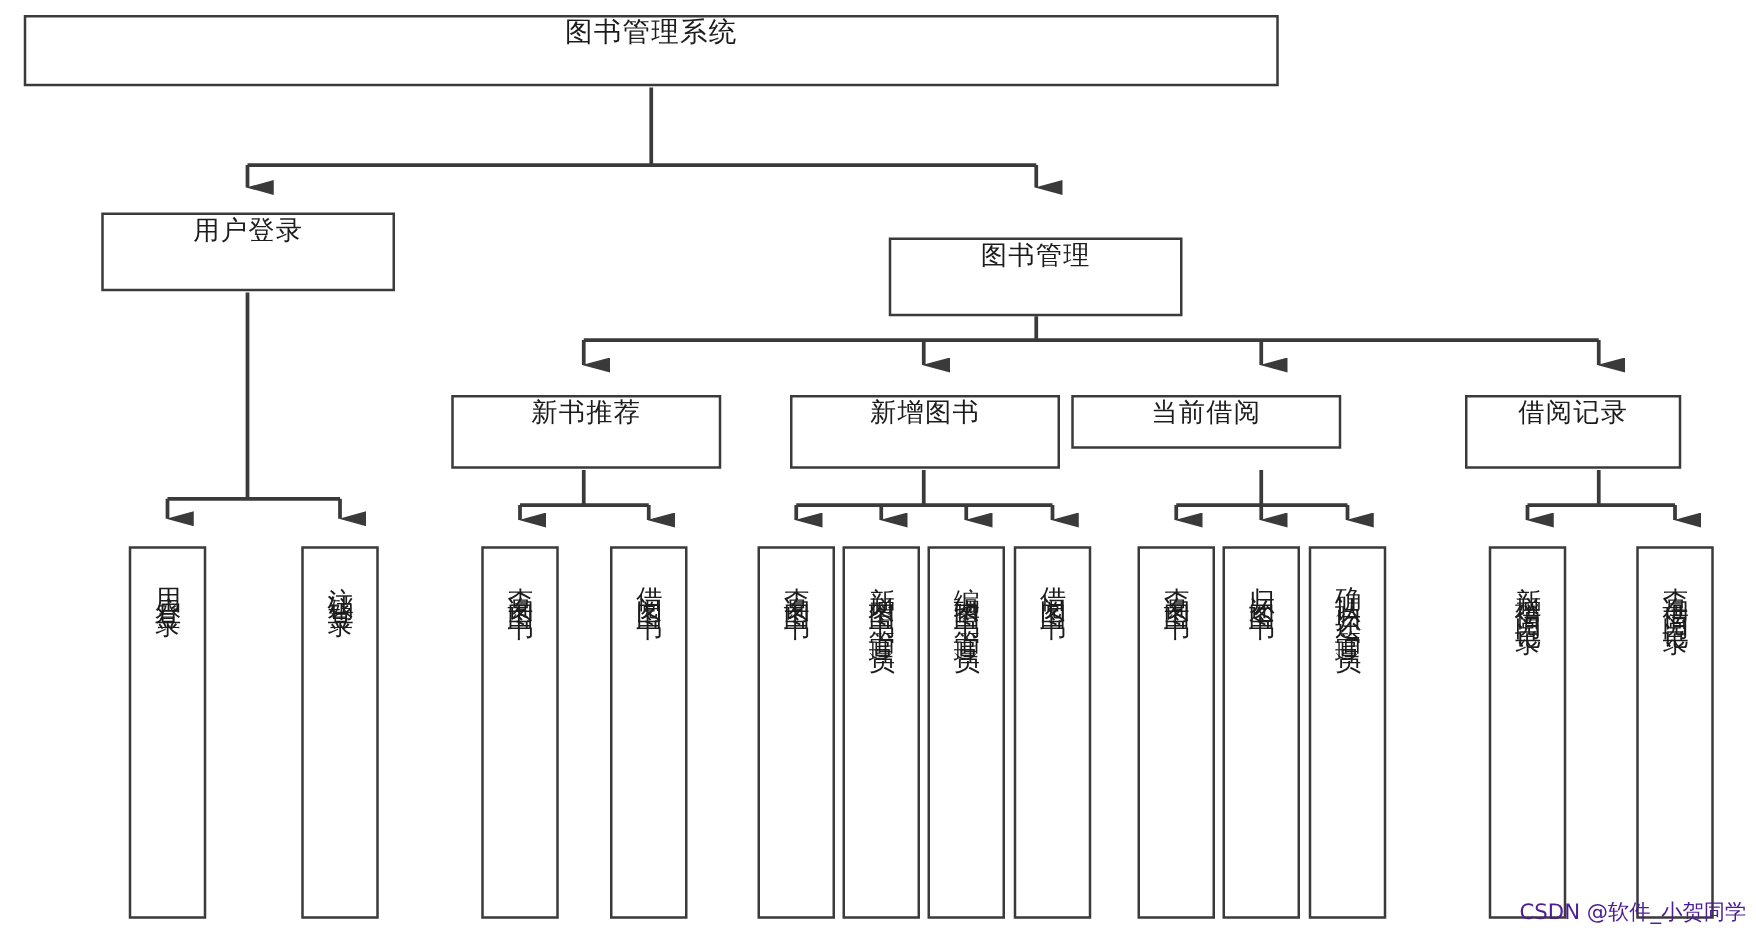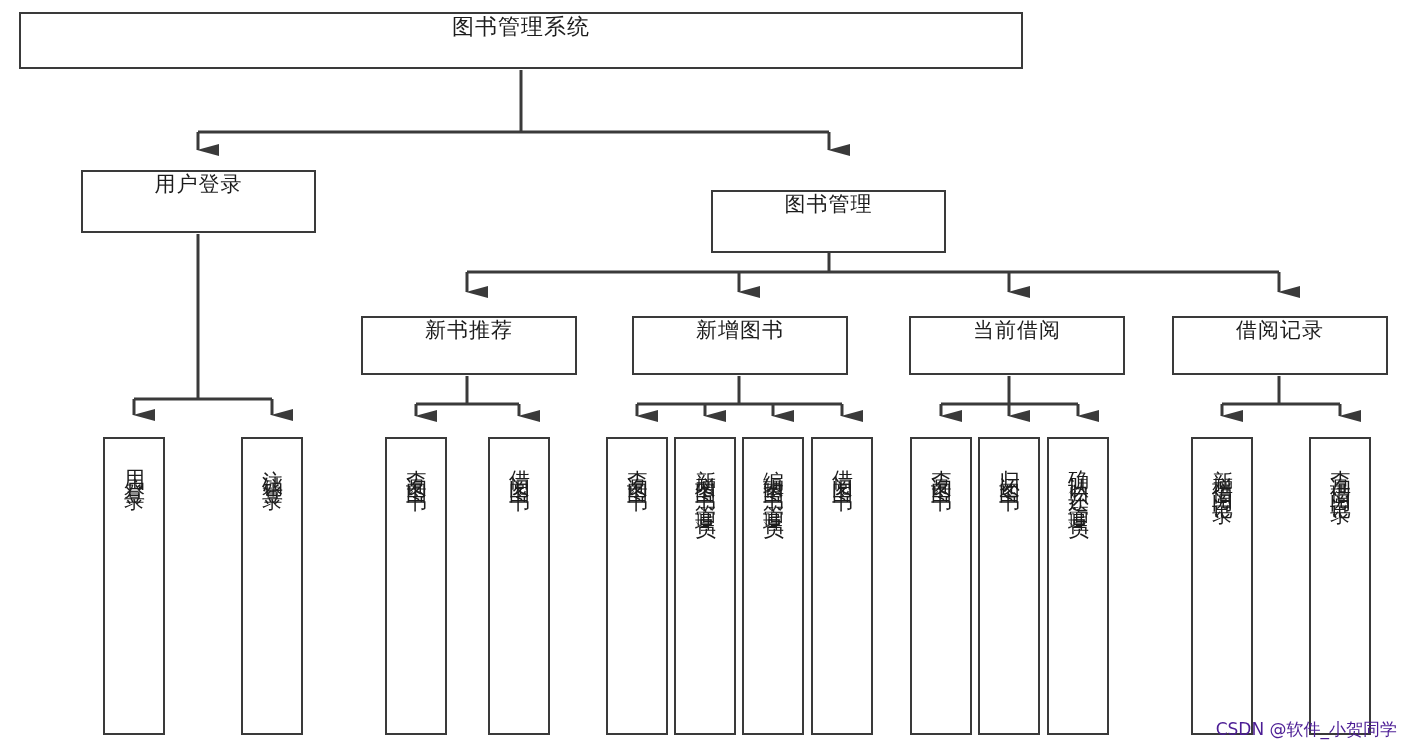--- a/index.html
+++ b/index.html
@@ -85,24 +85,24 @@
   <div class="node h-node" style="left:711px;top:170px;width:235px;height:63px;margin-top:20px;">
     <span class="lbl">图书管理</span>
   </div>
 
   <div class="node h-node" style="left:361px;top:316px;width:216px;height:59px;">
     <span class="lbl">新书推荐</span>
   </div>
   <div class="node h-node" style="left:632px;top:316px;width:216px;height:59px;">
     <span class="lbl">新增图书</span>
   </div>
-  <div class="node h-node" style="left:909px;top:316px;width:216px;height:59px;">
+  <div class="node h-node" style="left:857px;top:316px;width:216px;height:43px;">
     <span class="lbl">当前借阅</span>
   </div>
-  <div class="node h-node" style="left:1172px;top:316px;width:216px;height:59px;">
+  <div class="node h-node" style="left:1172px;top:316px;width:173px;height:59px;">
     <span class="lbl">借阅记录</span>
   </div>
 
   <div class="node v-node" style="left:103px;top:437px;width:62px;height:298px;">
     <span class="lbl">用户登录</span>
   </div>
   <div class="node v-node" style="left:241px;top:437px;width:62px;height:298px;">
     <span class="lbl">注销登录</span>
   </div>
 

